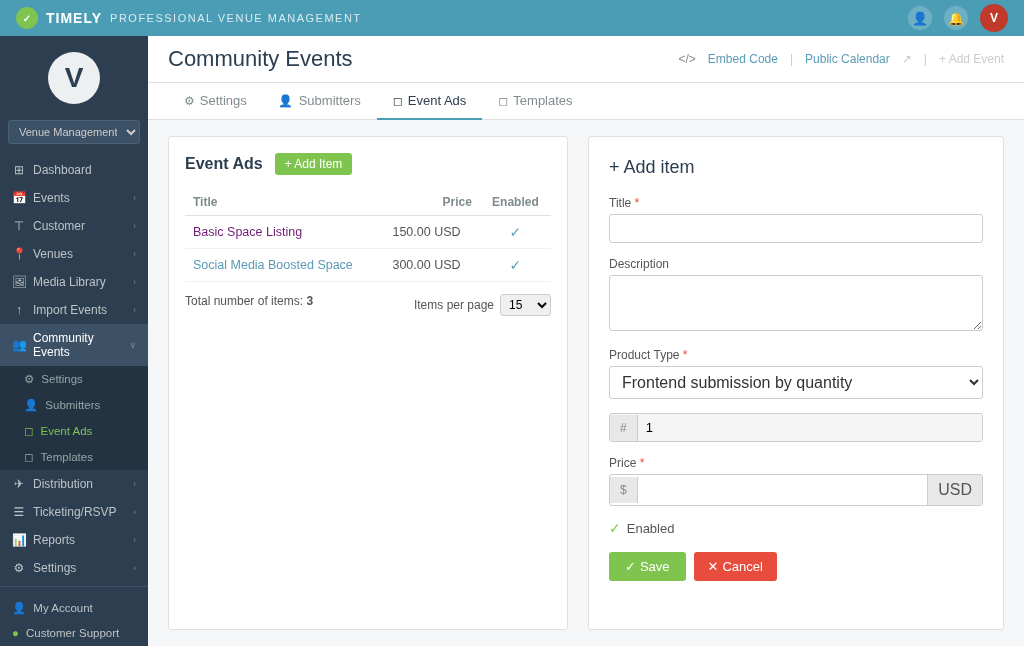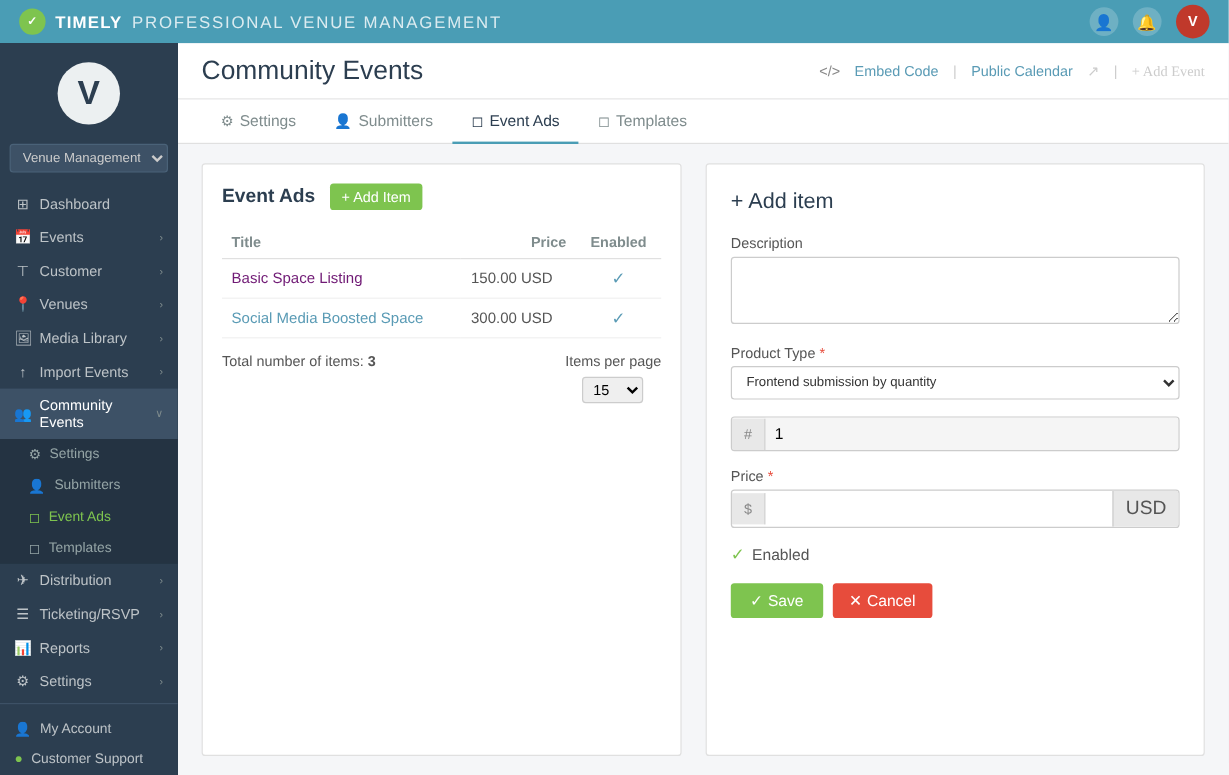--- a/index.html
+++ b/index.html
@@ -23,21 +23,21 @@
       width: 22px; height: 22px;
       background: #7ec44f;
       border-radius: 50%;
       display: flex; align-items: center; justify-content: center;
       color: white; font-size: 10px; font-weight: bold;
     }
     .logo-text {
       color: white; font-weight: 700; font-size: 14px; letter-spacing: 1px;
     }
     .logo-subtitle {
-      color: rgba(255,255,255,0.8); font-size: 14px; letter-spacing: 1.5px; text-transform: uppercase;
+      color: rgba(255,255,255,0.8); font-size: 11px; letter-spacing: 1.5px; text-transform: uppercase;
     }
     .top-header-icons {
       display: flex; align-items: center; gap: 12px;
     }
     .header-icon {
       width: 24px; height: 24px;
       background: rgba(255,255,255,0.2);
       border-radius: 50%;
       display: flex; align-items: center; justify-content: center;
       color: white; font-size: 13px; cursor: pointer;
@@ -162,21 +162,20 @@
     .page-header-actions {
       display: flex; align-items: center; gap: 12px;
       font-size: 12px; color: #5a9bb5;
     }
     .page-header-actions a {
       color: #5a9bb5; text-decoration: none;
     }
     .page-header-actions span { color: #ccc; }
     .add-event-btn {
       color: #5a9bb5;
-      font-family: Liberation Serif, serif;
     }
 
     
     .tabs-bar {
       background: white;
       border-bottom: 1px solid #e0e0e0;
       display: flex;
       padding: 0 20px;
       gap: 0;
     }
@@ -260,21 +259,21 @@
 
     .table-footer {
       display: flex;
       align-items: flex-start;
       justify-content: space-between;
       margin-top: 12px;
       font-size: 12px;
       color: #555;
     }
     .items-per-page {
-      display: flex; align-items: center; gap: 6px; flex-direction: column;
+      display: flex; align-items: center; gap: 6px;
     }
     .per-page-select {
       border: 1px solid #ccc;
       border-radius: 3px;
       padding: 2px 4px;
       font-size: 12px;
     }
 
     
     .add-item-panel {
@@ -312,21 +311,21 @@
     }
     textarea.form-input {
       height: 56px;
       resize: vertical;
     }
     .form-select {
       width: 100%;
       border: 1px solid #ccc;
       border-radius: 3px;
       padding: 6px 8px;
-      font-size: 11px;
+      font-size: 16px;
       color: #333;
       background: white;
       cursor: pointer;
       outline: none;
     }
     .quantity-group {
       display: flex;
       align-items: center;
       border: 1px solid #ccc;
       border-radius: 3px;
@@ -625,20 +624,27 @@
             </select>
           </div>
         </div>
       </div>
 
       <div class="add-item-panel">
         <div class="form-title">
           <span>+ Add item</span>
         </div>
 
+        <div class="form-group">
+          <label class="form-label">
+            <span>Title</span>
+            <span class="required-star">*</span>
+          </label>
+          <input type="text" class="form-input" style="">
+        </div>
 
         <div class="form-group">
           <label class="form-label">Description</label>
           <textarea class="form-input" style=""></textarea>
         </div>
 
         <div class="form-group">
           <label class="form-label">
             <span>Product Type</span>
             <span class="required-star">*</span>

